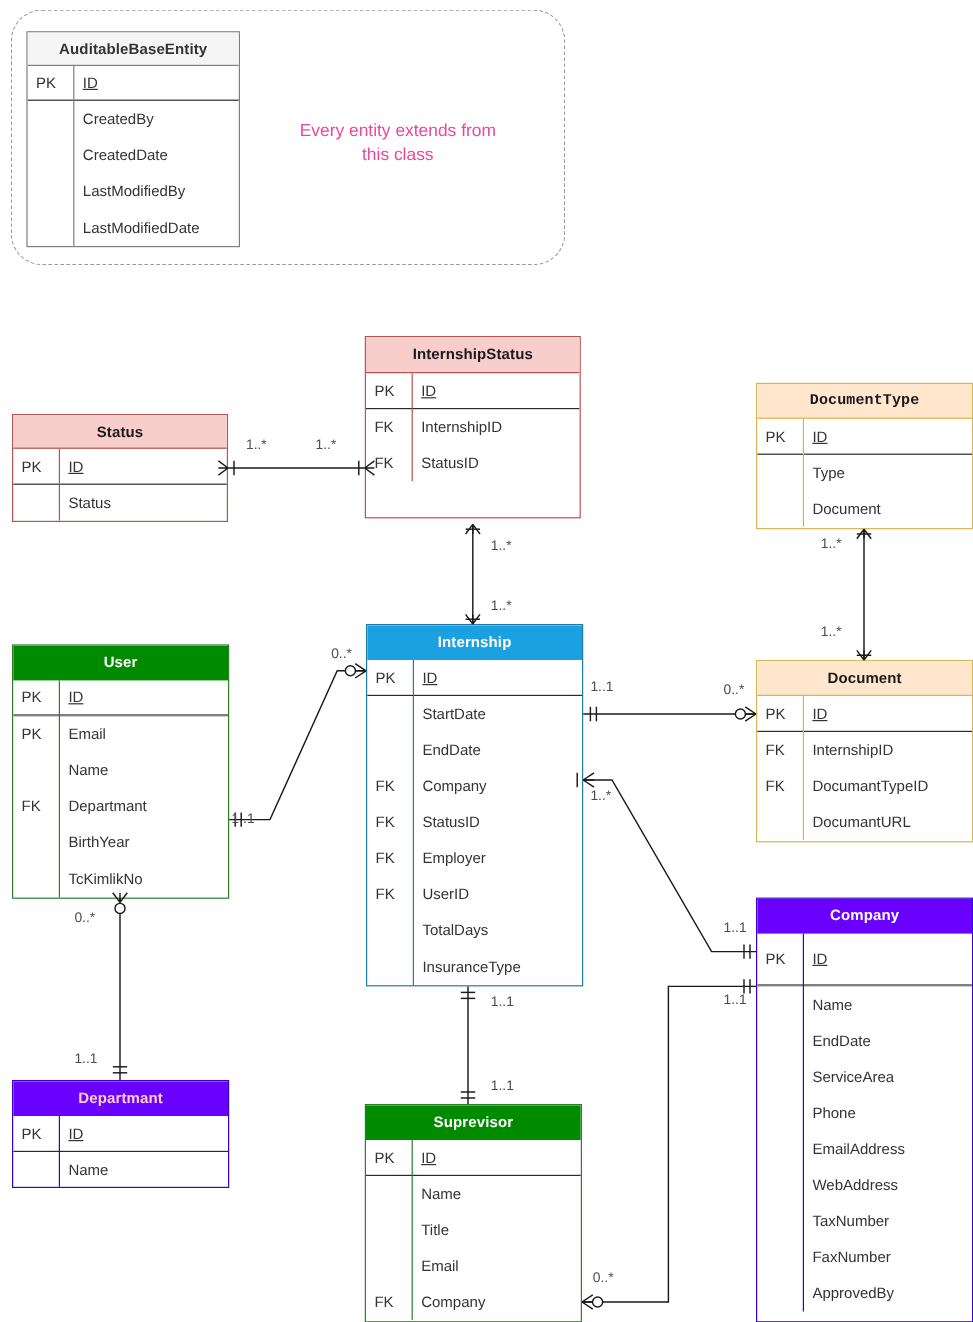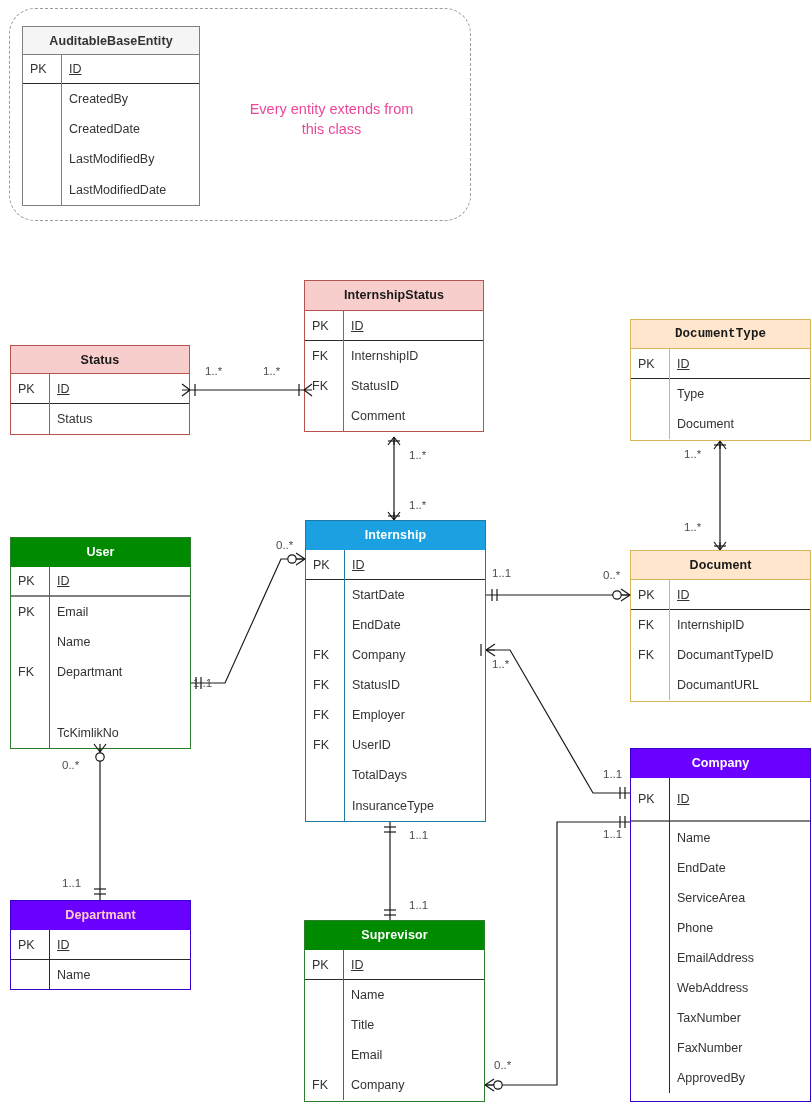--- a/index.html
+++ b/index.html
@@ -173,24 +173,20 @@
           </span>
       </div>
       <div class="ent-row" style="height:30px;">
         <span class="key">FK</span>
         <span class="fld">InternshipID</span>
       </div>
       <div class="ent-row" style="height:30px;">
         <span class="key">FK</span>
         <span class="fld">StatusID</span>
       </div>
-      <div class="ent-row" style="height:30px;">
-        <span class="key"></span>
-        <span class="fld">Comment</span>
-      </div>
     </div>
   </div>
 
   <div class="entity" style="left:630px; top:319px; width:181px; height:122px; border-color:#d6b656;">
     <div class="ent-title" style="background:#ffe6cc; color:#1a1a1a; height:29px; border-bottom:1px solid #d6b656;font-family:Liberation Mono, monospace;">DocumentType</div>
     <div class="ent-rows" style="position:relative;">
       <div class="vdiv" style="left:38px; background:#d6b656;"></div>
       <div class="ent-row sep-strong" style="height:30px;">
         <span class="key">PK</span>
         <span class="fld pk-underline">
@@ -295,20 +291,21 @@
       <div class="ent-row" style="height:30px;">
         <span class="key"></span>
         <span class="fld">Name</span>
       </div>
       <div class="ent-row" style="height:30px;">
         <span class="key">FK</span>
         <span class="fld">Departmant</span>
       </div>
       <div class="ent-row" style="height:30px;">
         <span class="key"></span>
+        <span class="fld">BirthYear</span>
       </div>
       <div class="ent-row" style="height:32px;">
         <span class="key"></span>
         <span class="fld">TcKimlikNo</span>
       </div>
     </div>
   </div>
 
   <div class="entity" style="left:10px; top:900px; width:181px; height:90px; border-color:#3700cc;">
     <div class="ent-title" style="background:#6a00ff; color:#ffcccc; height:29px;">Departmant</div>

